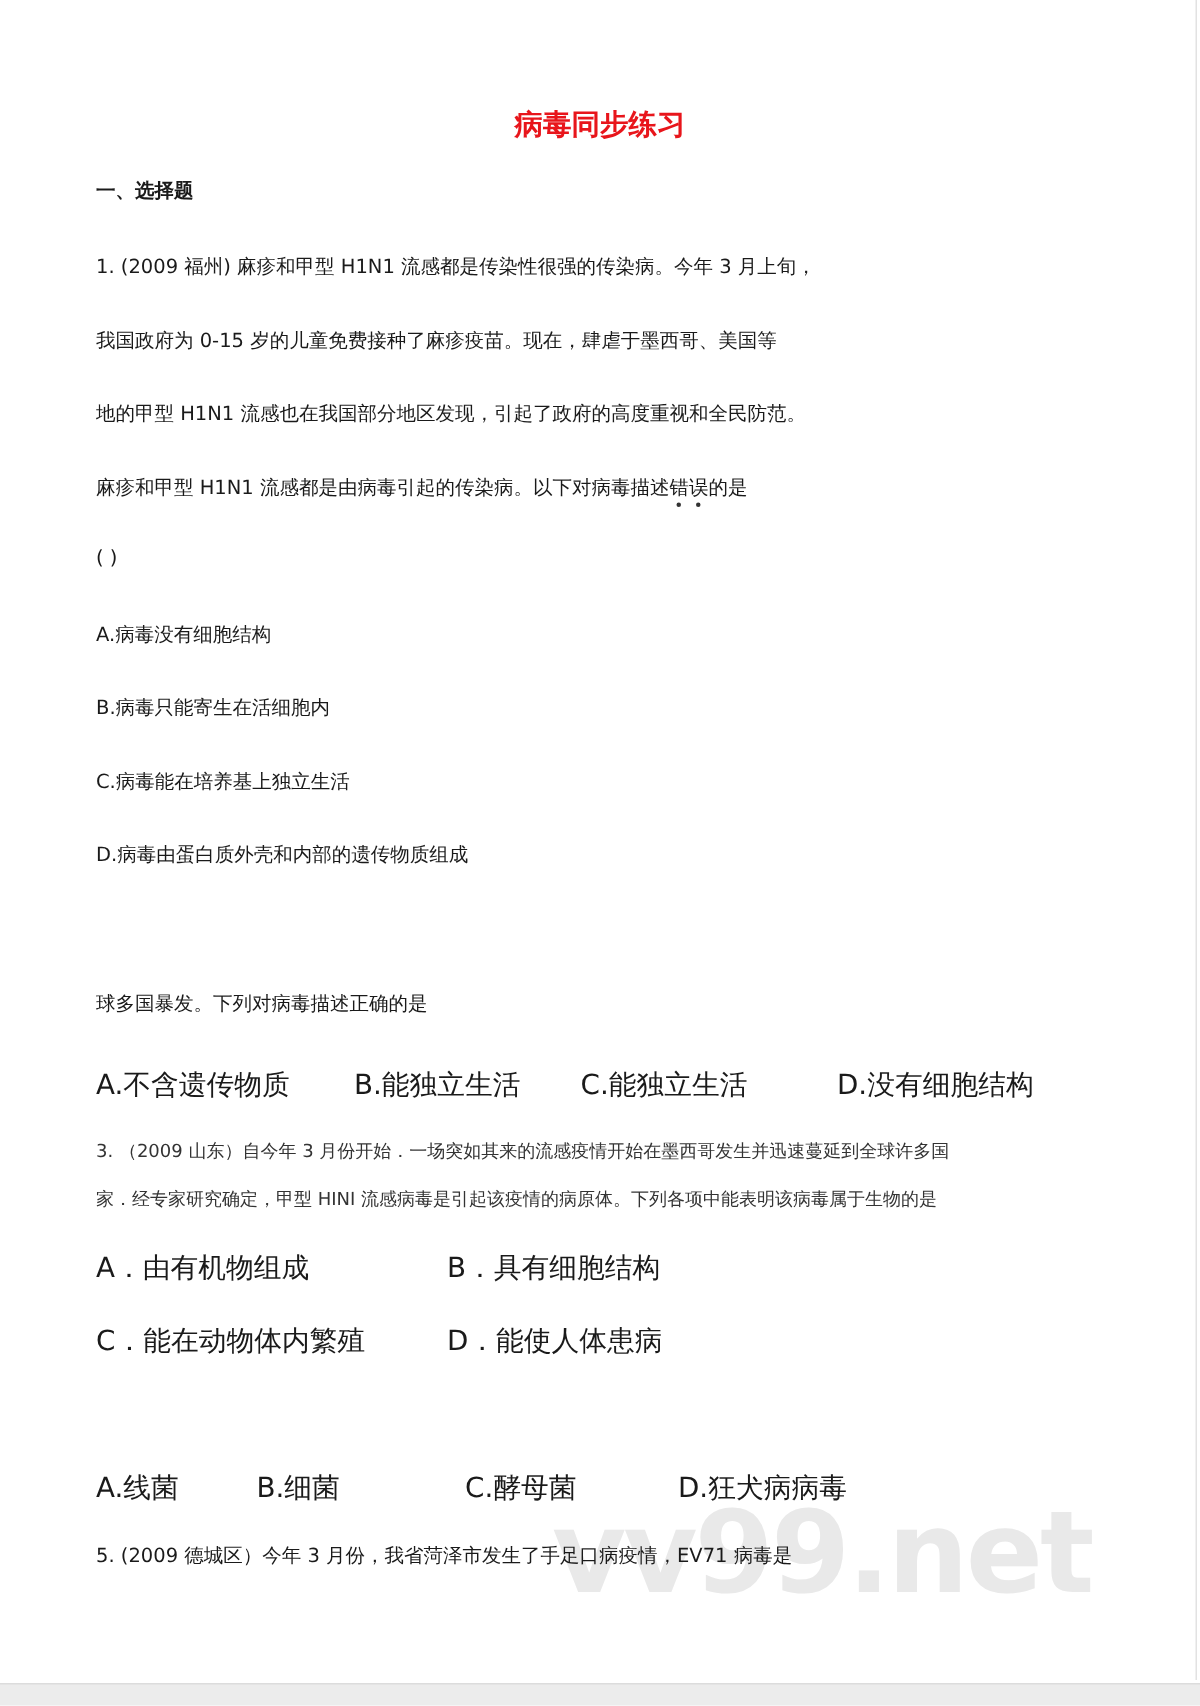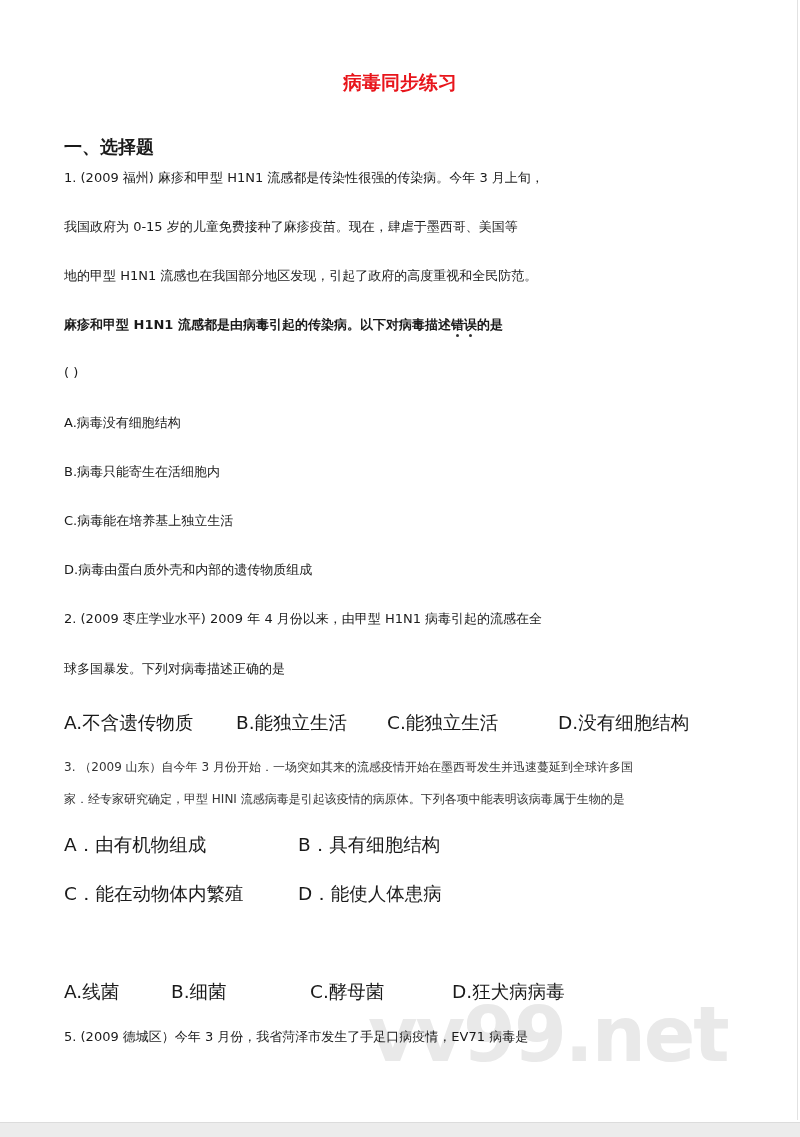--- a/index.html
+++ b/index.html
@@ -19,23 +19,22 @@
       position: absolute; left: 0; top: 1122px; width: 800px; height: 15px;
       background: #ececec; border-top: 1px solid #dcdcdc;
     }
     .title {
       position: absolute; top: 58px; left: 0; width: 800px; text-align: center;
       color: #e8151b; font-weight: bold; font-size: 19px;
       font-family: "DejaVu Sans", sans-serif;
     }
     .section {
       position: absolute; top: 106px; left: 64px;
-      font-weight: bold; font-size: 18px;
+      font-weight: bold; font-size: 13px;
       font-family: "DejaVu Sans", sans-serif;
-      margin-top: 17px;
     }
     .line {
       position: absolute; left: 64px; white-space: nowrap;
       font-size: 13px; letter-spacing: 0px;
       font-family: "DejaVu Sans", sans-serif;
     }
     .small {
       font-size: 12px; color: #333;
       font-family: "DejaVu Sans", sans-serif;
     }
@@ -59,30 +58,29 @@
 <div class="page"></div>
 <div class="watermark">vv99.net</div>
 
 <div class="content">
   <div class="title">病毒同步练习</div>
   <div class="section">一、选择题</div>
 
   <div class="line" style="top:157px;">1. (2009 福州) 麻疹和甲型 H1N1 流感都是传染性很强的传染病。今年 3 月上旬，</div>
   <div class="line" style="top:206px;">我国政府为 0-15 岁的儿童免费接种了麻疹疫苗。现在，肆虐于墨西哥、美国等</div>
   <div class="line" style="top:255px;">地的甲型 H1N1 流感也在我国部分地区发现，引起了政府的高度重视和全民防范。</div>
-  <div class="line" style="top:304px;font-weight:bold;">
+  <div class="line" style="top:304px;">
     <span>麻疹和甲型 H1N1 流感都是由病毒引起的传染病。以下对病毒描述</span><span class="emph">错</span><span class="emph">误</span><span>的是</span>
   </div>
   <div class="line" style="top:353px;">(        )</div>
   <div class="line" style="top:402px;">A.病毒没有细胞结构</div>
   <div class="line" style="top:451px;">B.病毒只能寄生在活细胞内</div>
   <div class="line" style="top:500px;">C.病毒能在培养基上独立生活</div>
   <div class="line" style="top:549px;">D.病毒由蛋白质外壳和内部的遗传物质组成</div>
 
-  <div class="line" style="top:598px;">2. (2009 枣庄学业水平) 2009 年 4 月份以来，由甲型 H1N1 病毒引起的流感在全</div>
   <div class="line" style="top:648px;">球多国暴发。下列对病毒描述正确的是</div>
   <div class="opt" style="top:698px; left:64px;">A.不含遗传物质</div>
   <div class="opt" style="top:698px; left:236px;">B.能独立生活</div>
   <div class="opt" style="top:698px; left:387px;">C.能独立生活</div>
   <div class="opt" style="top:698px; left:558px;">D.没有细胞结构</div>
 
   <div class="line small" style="top:747px;">3. （2009 山东）自今年 3  月份开始．一场突如其来的流感疫情开始在墨西哥发生并迅速蔓延到全球许多国</div>
   <div class="line small" style="top:779px;">家．经专家研究确定，甲型 HINI  流感病毒是引起该疫情的病原体。下列各项中能表明该病毒属于生物的是</div>
   <div class="opt" style="top:820px; left:64px;">A．由有机物组成</div>
   <div class="opt" style="top:820px; left:298px;">B．具有细胞结构</div>

